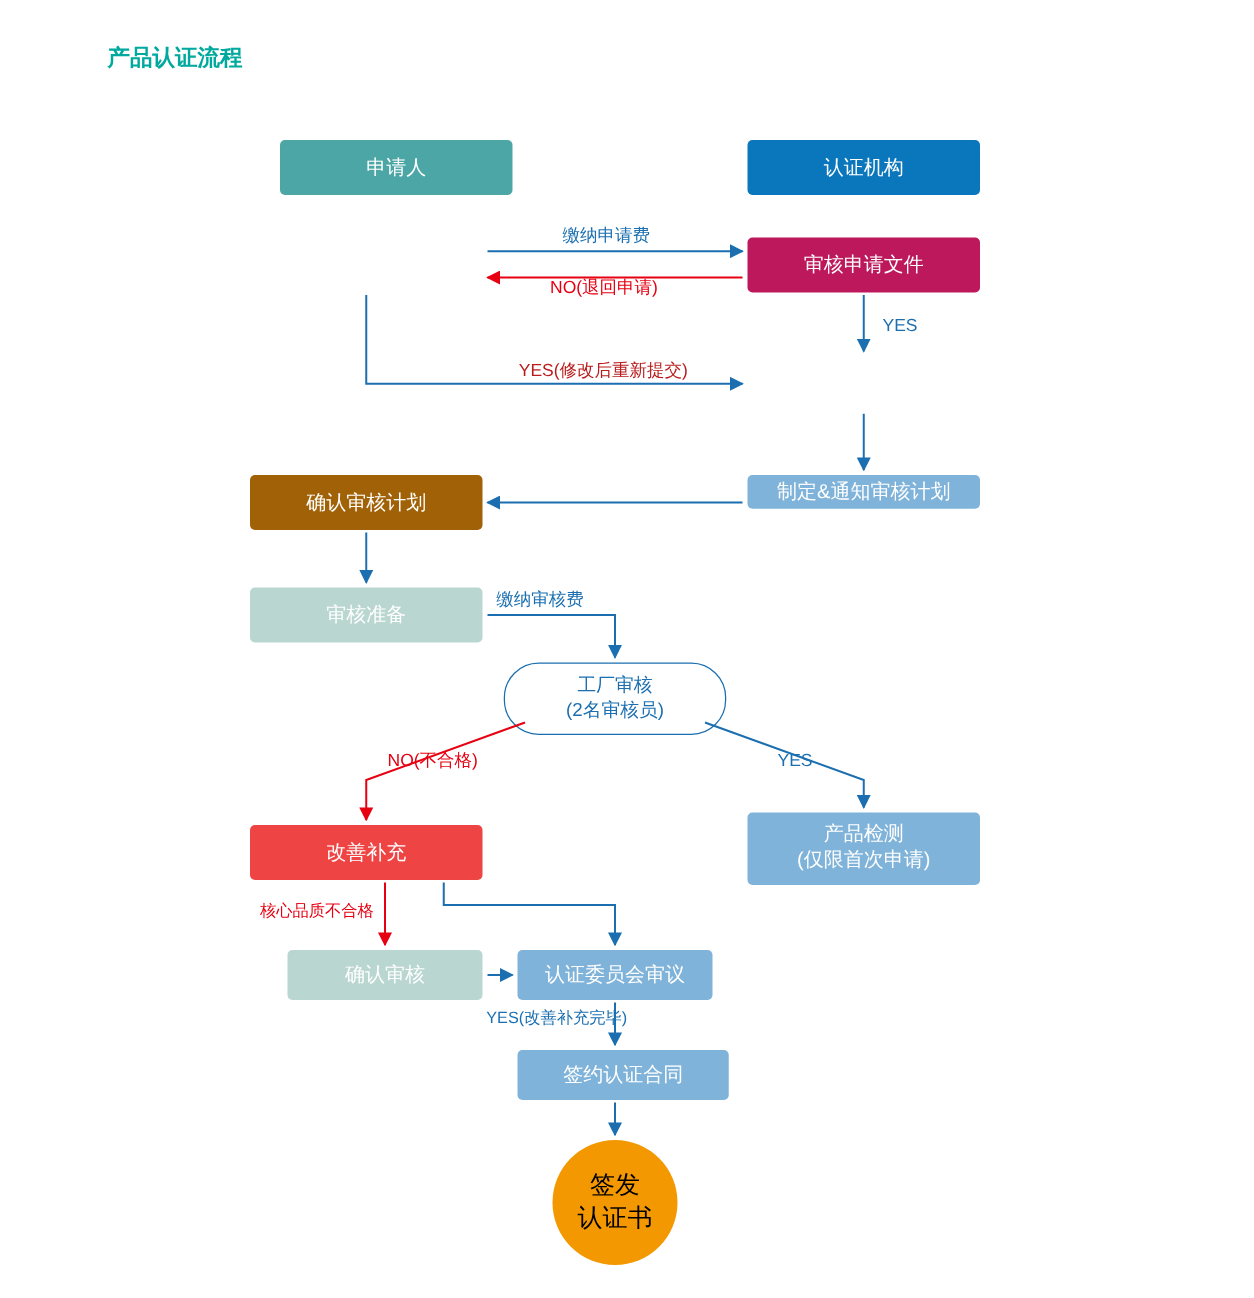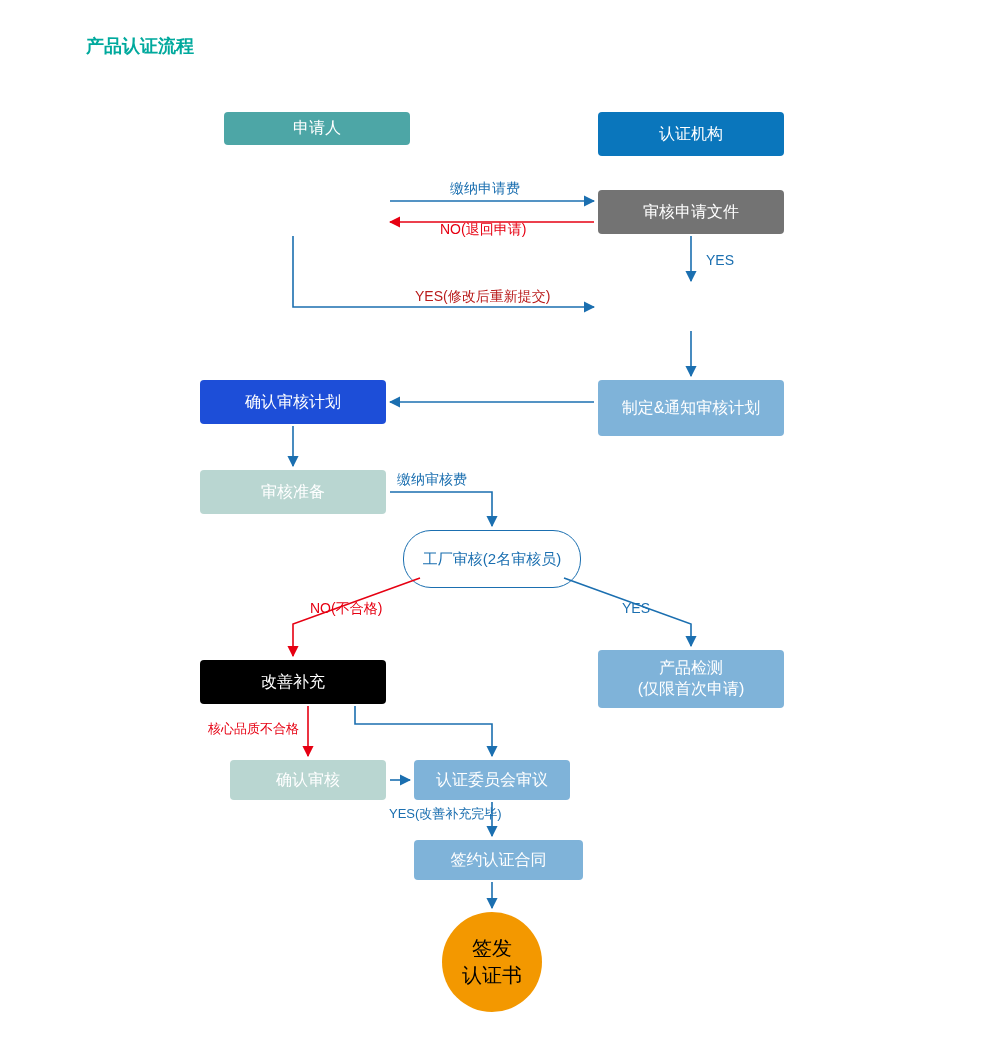--- a/index.html
+++ b/index.html
@@ -11,37 +11,37 @@
   .lbl{position:absolute;font-size:14px;white-space:nowrap;}
   svg{position:absolute;left:0;top:0;pointer-events:none;}
 </style>
 </head>
 <body>
 
 <div class="stage">
 
   <div class="title" style="left:86px;top:34px;color:#00a99d;">产品认证流程</div>
 
-  <div class="box" style="left:224px;top:112px;width:186px;height:33px;background:#4da6a6;">申请人</div>
+  <div class="box" style="left:224px;top:112px;width:186px;height:44px;background:#4da6a6;">申请人</div>
   <div class="box" style="left:598px;top:112px;width:186px;height:44px;background:#0a76bc;">认证机构</div>
 
-  <div class="box" style="left:598px;top:190px;width:186px;height:44px;background:#737373;">审核申请文件</div>
+  <div class="box" style="left:598px;top:190px;width:186px;height:44px;background:#be185d;">审核申请文件</div>
 
 
-  <div class="box" style="left:598px;top:380px;width:186px;height:56px;background:#7fb3d9;">制定&amp;通知审核计划</div>
-  <div class="box" style="left:200px;top:380px;width:186px;height:44px;background:#1d4ed8;">确认审核计划</div>
+  <div class="box" style="left:598px;top:380px;width:186px;height:27px;background:#7fb3d9;">制定&amp;通知审核计划</div>
+  <div class="box" style="left:200px;top:380px;width:186px;height:44px;background:#a16207;">确认审核计划</div>
 
   <div class="box" style="left:200px;top:470px;width:186px;height:44px;background:#b9d6d1;">审核准备</div>
 
-  <div class="pill" style="left:403px;top:530px;width:176px;height:56px;flex-direction:row;">
+  <div class="pill" style="left:403px;top:530px;width:176px;height:56px;flex-direction:column;">
     <span>工厂审核</span>
     <span>(2名审核员)</span>
   </div>
 
-  <div class="box" style="left:200px;top:660px;width:186px;height:44px;background:#000000;">改善补充</div>
+  <div class="box" style="left:200px;top:660px;width:186px;height:44px;background:#ef4444;">改善补充</div>
   <div class="box" style="left:598px;top:650px;width:186px;height:58px;background:#7fb3d9;flex-direction:column;line-height:1.3;">
     <span>产品检测</span>
     <span>(仅限首次申请)</span>
   </div>
 
   <div class="box" style="left:230px;top:760px;width:156px;height:40px;background:#b9d6d1;">确认审核</div>
   <div class="box" style="left:414px;top:760px;width:156px;height:40px;background:#7fb3d9;">认证委员会审议</div>
 
   <div class="box" style="left:414px;top:840px;width:169px;height:40px;background:#7fb3d9;">签约认证合同</div>
 

